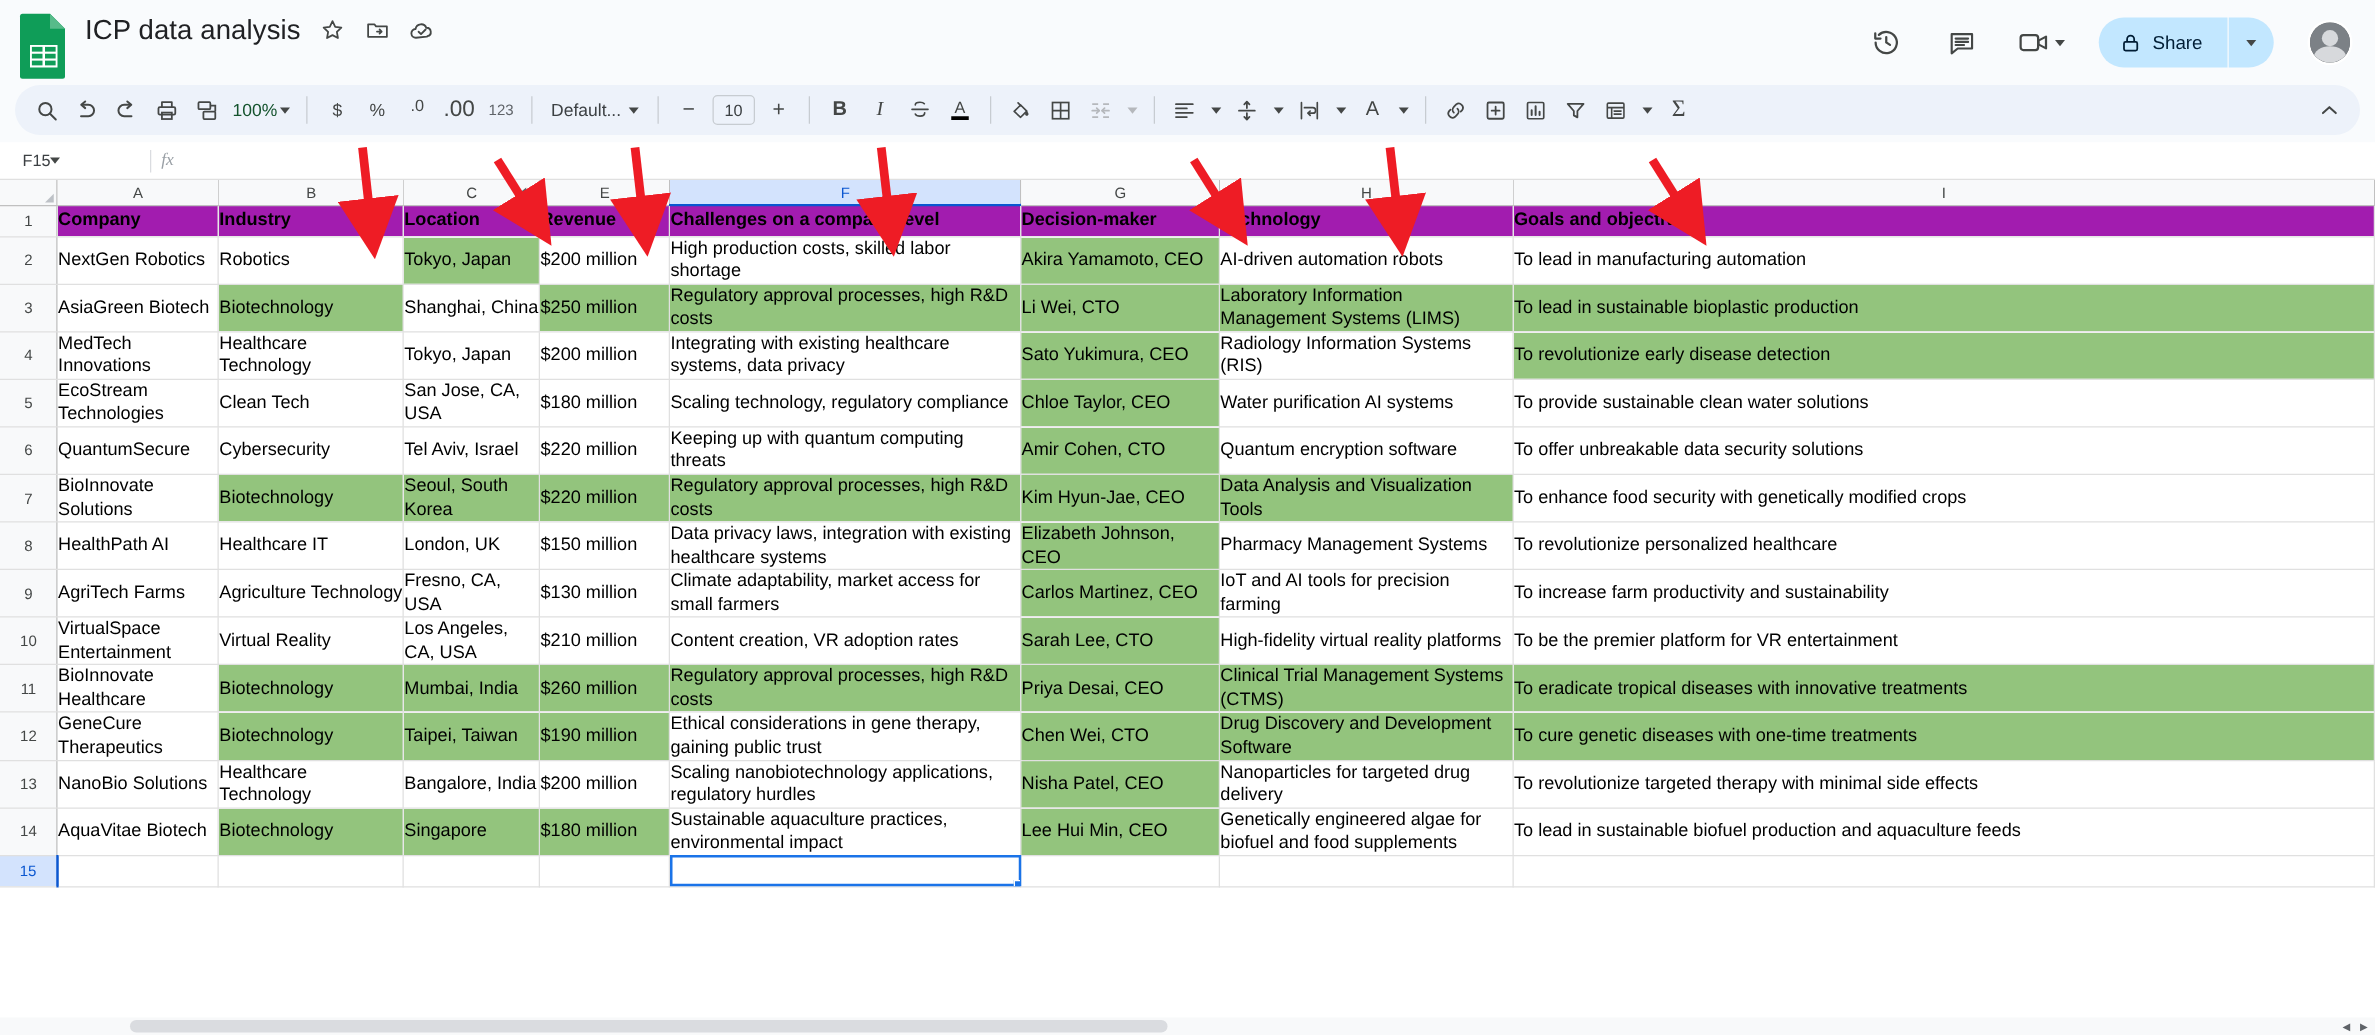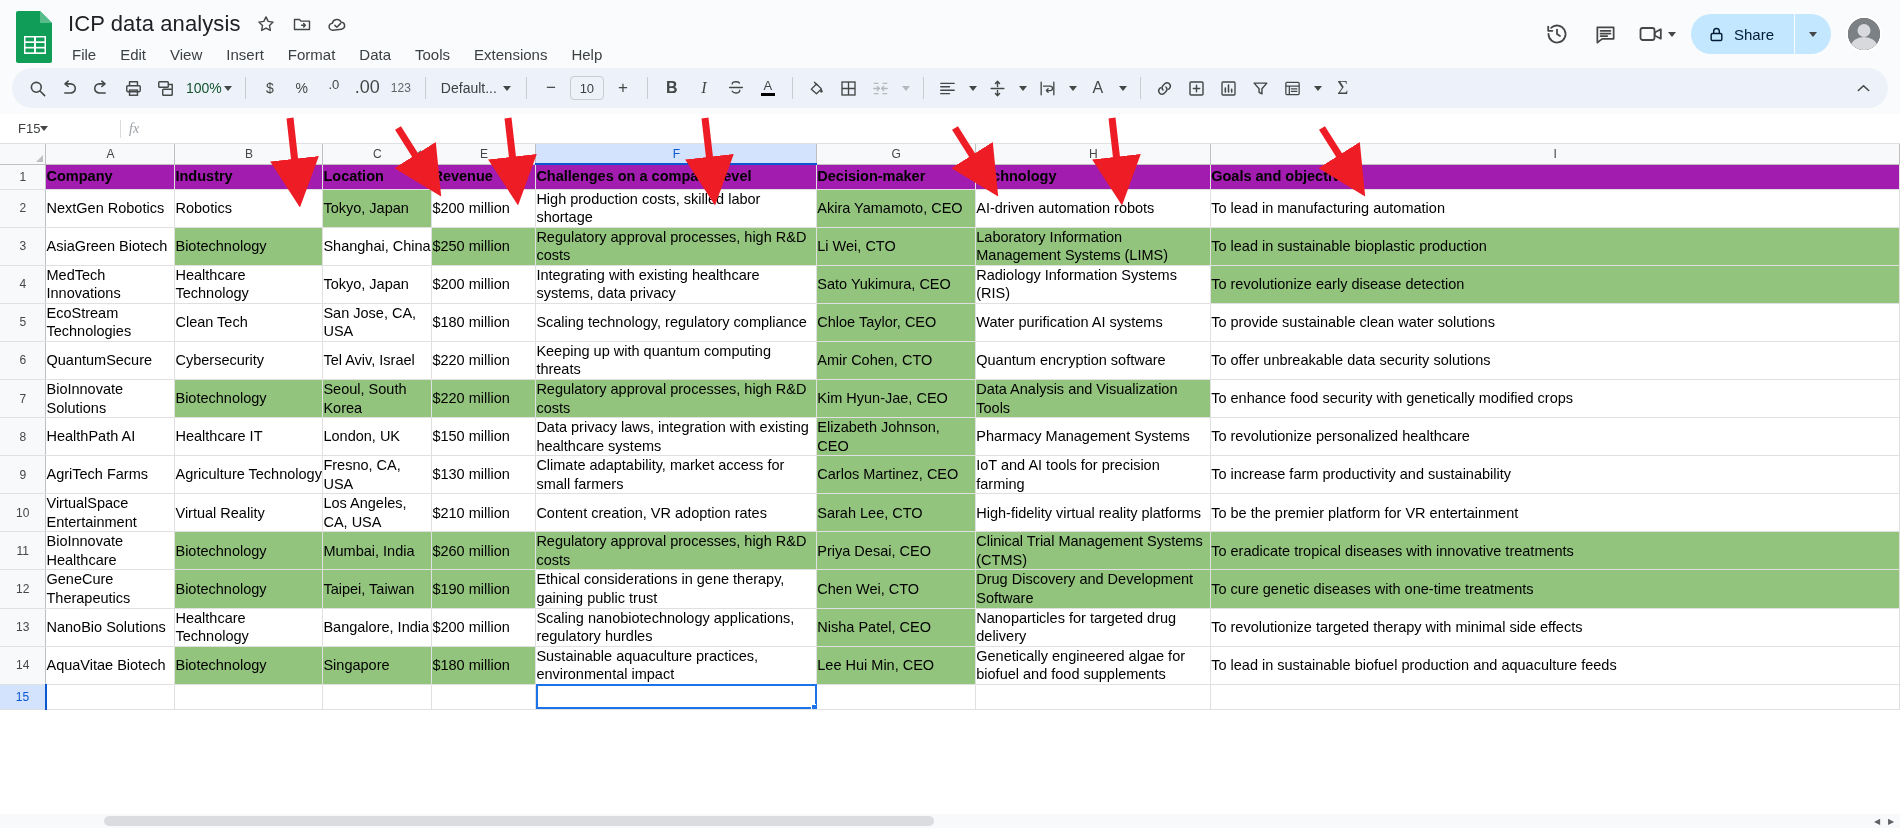--- a/index.html
+++ b/index.html
@@ -31,21 +31,21 @@
   }
   .tb-icon { width: 22px; height: 22px; color: #444746; display:inline-flex; align-items:center; justify-content:center; cursor:pointer;}
   .tb-icon svg { display:block; }
   .menubar { display: flex; gap: 16px; height: 26px; align-items: center; margin-top: 1px; }
   .menu-item {
     font-size: 15px; color: #3c4043; padding: 2px 4px; border-radius: 4px;
     cursor: pointer; white-space: nowrap;
   }
 
   .title-right {
-    display: flex; align-items: center; gap: 15px;
+    display: flex; align-items: center; gap: 27px;
     margin-left: auto; padding-right: 4px; height: 52px;
   }
   .round-icon {
     width: 34px; height: 34px; border-radius: 50%;
     display: flex; align-items: center; justify-content: center;
     color: #444746; cursor: pointer;
   }
   .meet-btn { display: flex; align-items: center; gap: 2px; color:#444746; cursor:pointer; }
   .share-btn {
     display: flex; align-items: center; gap: 9px;
@@ -219,31 +219,20 @@
       </span>
 
       <span class="tb-icon">
         <svg width="21" height="21" viewBox="0 0 24 24" fill="none" stroke="currentColor" stroke-width="1.7">
           <path d="M6.6 18.5a4 4 0 0 1-.4-8 5.2 5.2 0 0 1 9.9-1.1 3.9 3.9 0 0 1 1 7.7 4 4 0 0 1-.6.4z" stroke-linejoin="round"></path>
           <path d="M9 13l2.2 2.2L15.4 11" stroke-linecap="round" stroke-linejoin="round"></path>
         </svg>
       </span>
     </div>
 
-    <div class="menubar">
-      <span class="menu-item">File</span>
-      <span class="menu-item">Edit</span>
-      <span class="menu-item">View</span>
-      <span class="menu-item">Insert</span>
-      <span class="menu-item">Format</span>
-      <span class="menu-item">Data</span>
-      <span class="menu-item">Tools</span>
-      <span class="menu-item">Extensions</span>
-      <span class="menu-item">Help</span>
-    </div>
   </div>
 
   <div class="title-right">
     <div class="round-icon">
       <svg width="24" height="24" viewBox="0 0 24 24" fill="none" stroke="currentColor" stroke-width="1.8">
         <path d="M3.5 12a8.5 8.5 0 1 0 2.6-6.1" stroke-linecap="round"></path>
         <path d="M3.2 4.6v4.2h4.2" stroke-linecap="round" stroke-linejoin="round"></path>
         <path d="M12 7.6V12l3 1.9" stroke-linecap="round"></path>
       </svg>
     </div>

